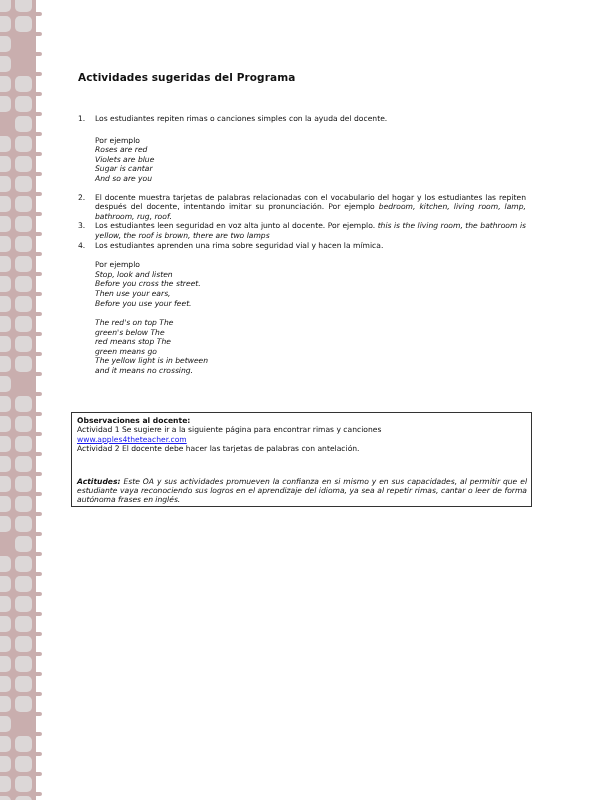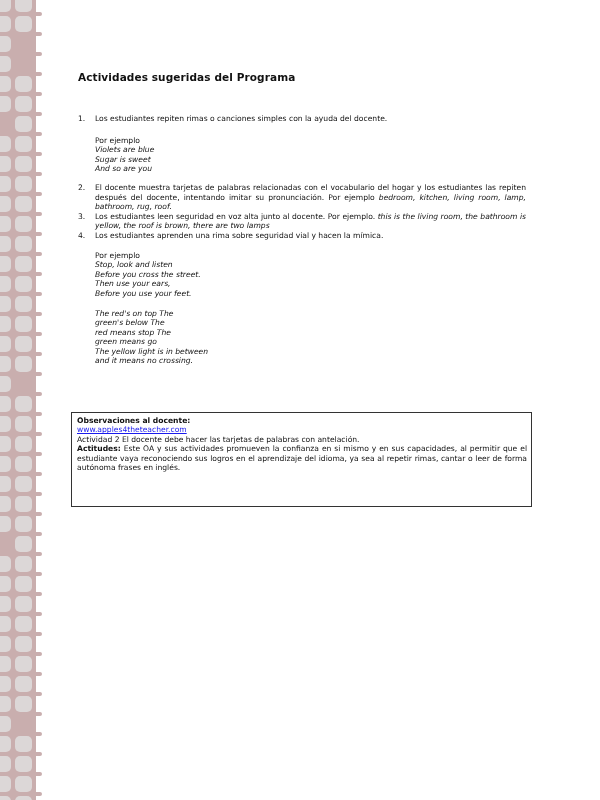--- a/index.html
+++ b/index.html
@@ -108,22 +108,23 @@
       font-size: 7.6px;
       line-height: 9.4px;
       box-sizing: content-box;
     }
     .obs-box .heading { font-weight: bold; }
     .obs-box a {
       color: #1a1aee;
       text-decoration: underline;
     }
     .obs-box .attitudes {
-      margin-top: 0;
+      margin-top: 23px;
       text-align: justify;
+      font-style: italic;
     }
     .obs-box .attitudes b { font-weight: bold; }
   </style>
 </head>
 <body>
 
 <div class="border-strip" id="border-strip">
   <div class="band"></div>
 <div class="tile" style="left: -6px; top: -4px;"></div>
     <div class="tile" style="left: 15px; top: -4px;"></div>
@@ -248,22 +249,23 @@
 
   <div class="list">
 
     <div class="item">
       <span class="num">1.</span>
       <span>Los estudiantes repiten rimas o canciones simples con la ayuda del docente.</span>
     </div>
     <div class="gap-md"></div>
     <div class="example">
       <span class="label">Por ejemplo</span>
+      <span class="line">Roses are red</span>
       <span class="line">Violets are blue</span>
-      <span class="line">Sugar is sweet</span>
+      <span class="line">Sugar is cantar</span>
       <span class="line">And so are you</span>
     </div>
     <div class="gap-sm"></div>
 
     <div class="item">
       <span class="num">2.</span>
       <span>El docente muestra tarjetas de palabras relacionadas con el vocabulario del hogar y los estudiantes las repiten después del docente, intentando imitar su pronunciación. Por ejemplo</span>
       <em>bedroom, kitchen, living room, lamp, bathroom, rug, roof.</em>
     </div>
 
@@ -291,17 +293,18 @@
       <span class="line">green's below The</span>
       <span class="line">red means stop The</span>
       <span class="line">green means go</span>
       <span class="line">The yellow light is in between</span>
       <span class="line">and it means no crossing.</span>
     </div>
   </div>
 
   <div class="obs-box">
     <div class="heading">Observaciones al docente:</div>
+    <div>Actividad 1  Se sugiere ir a la siguiente página para encontrar rimas y canciones</div>
     <div><a>www.apples4theteacher.com</a></div>
     <div>Actividad 2  El docente debe hacer las tarjetas de palabras con antelación.</div>
     <div class="attitudes"><b>Actitudes:</b><span> Este OA y sus actividades promueven la confianza en si mismo y en sus capacidades, al permitir que el estudiante vaya reconociendo sus logros en el aprendizaje del idioma, ya sea al repetir rimas, cantar o leer de forma autónoma frases en inglés.</span></div>
   </div>
 </div>
 
 </body></html>

